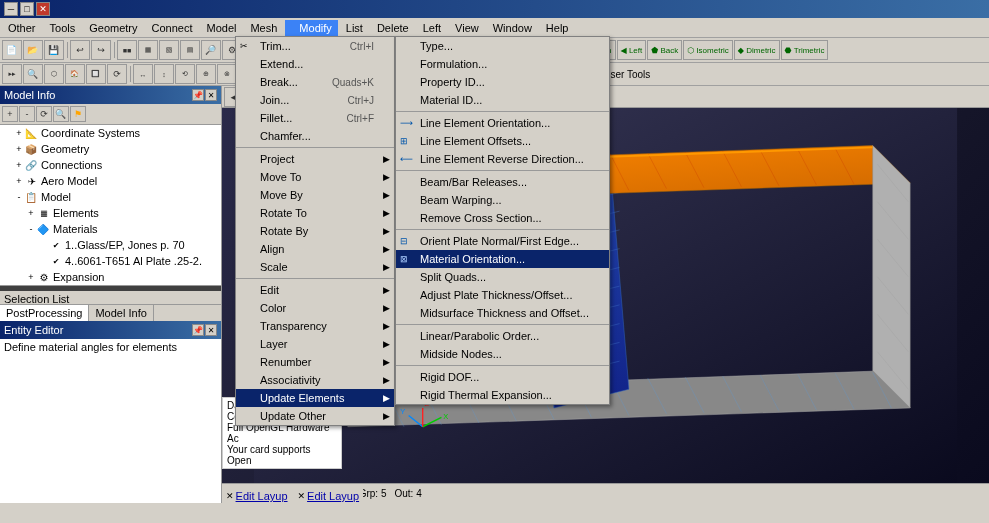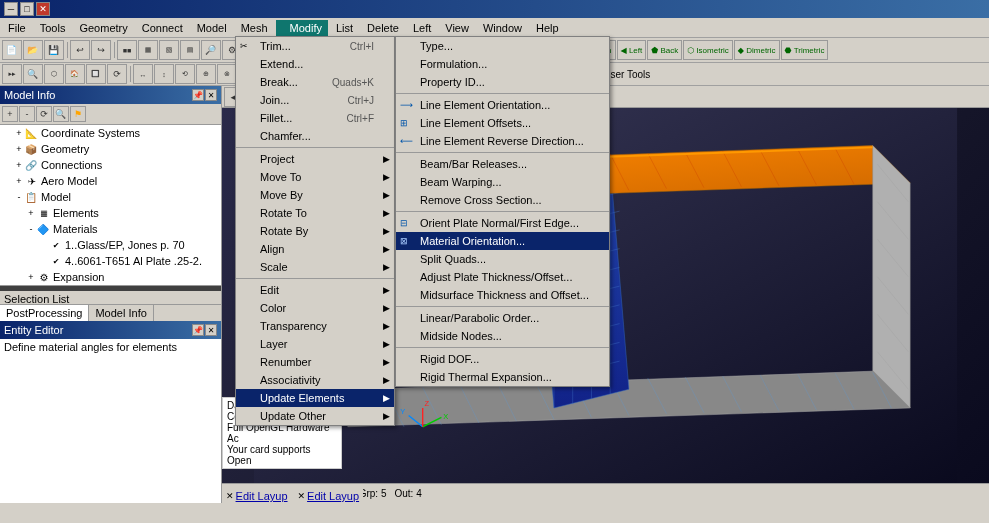--- a/index.html
+++ b/index.html
@@ -33,21 +33,21 @@
       padding: 0 2px;
       gap: 2px;
     }
     .menu-item {
       padding: 2px 6px;
       cursor: pointer;
       font-size: 11px;
       white-space: nowrap;
     }
     .menu-item:hover, .menu-item.active { background: #0a246a; color: white; }
-    .menu-item.active { background: #0f766e; color: white; padding-left: 14px; }
+    .menu-item.active { background: #3b82f6; color: white; padding-left: 14px; }
 
     
     #toolbar-area {
       background: #d4d0c8;
       border-bottom: 1px solid #a0a0a0;
       padding: 2px 2px;
       display: flex;
       flex-wrap: wrap;
       gap: 2px;
     }
@@ -297,21 +297,21 @@
 
 <div id="title-bar">
   <div id="title-bar-buttons">
     <span>─</span>
     <span>□</span>
     <span>✕</span>
   </div>
 </div>
 
 <div id="menu-bar">
-  <span class="menu-item">File</span>
+  <span class="menu-item">Other</span>
   <span class="menu-item">Tools</span>
   <span class="menu-item">Geometry</span>
   <span class="menu-item">Connect</span>
   <span class="menu-item">Model</span>
   <span class="menu-item">Mesh</span>
   <span class="menu-item active">Modify</span>
   <span class="menu-item">List</span>
   <span class="menu-item">Delete</span>
   <span class="menu-item">Left</span>
   <span class="menu-item">View</span>
@@ -725,20 +725,21 @@
     <div class="menu-popup-item">
       Update Other
       <span class="arrow">▶</span>
     </div>
   </div>
 
   <div id="update-elements-menu">
     <div class="menu-popup-item">Type...</div>
     <div class="menu-popup-item">Formulation...</div>
     <div class="menu-popup-item">Property ID...</div>
+    <div class="menu-popup-item">Material ID...</div>
     <div class="menu-sep"></div>
     <div class="menu-popup-item">
       <span style="position:absolute;left:4px;color:#0055aa;font-size:9px">⟶</span>
       Line Element Orientation...
     </div>
     <div class="menu-popup-item">
       <span style="position:absolute;left:4px;color:#0055aa;font-size:9px">⊞</span>
       Line Element Offsets...
     </div>
     <div class="menu-popup-item">

